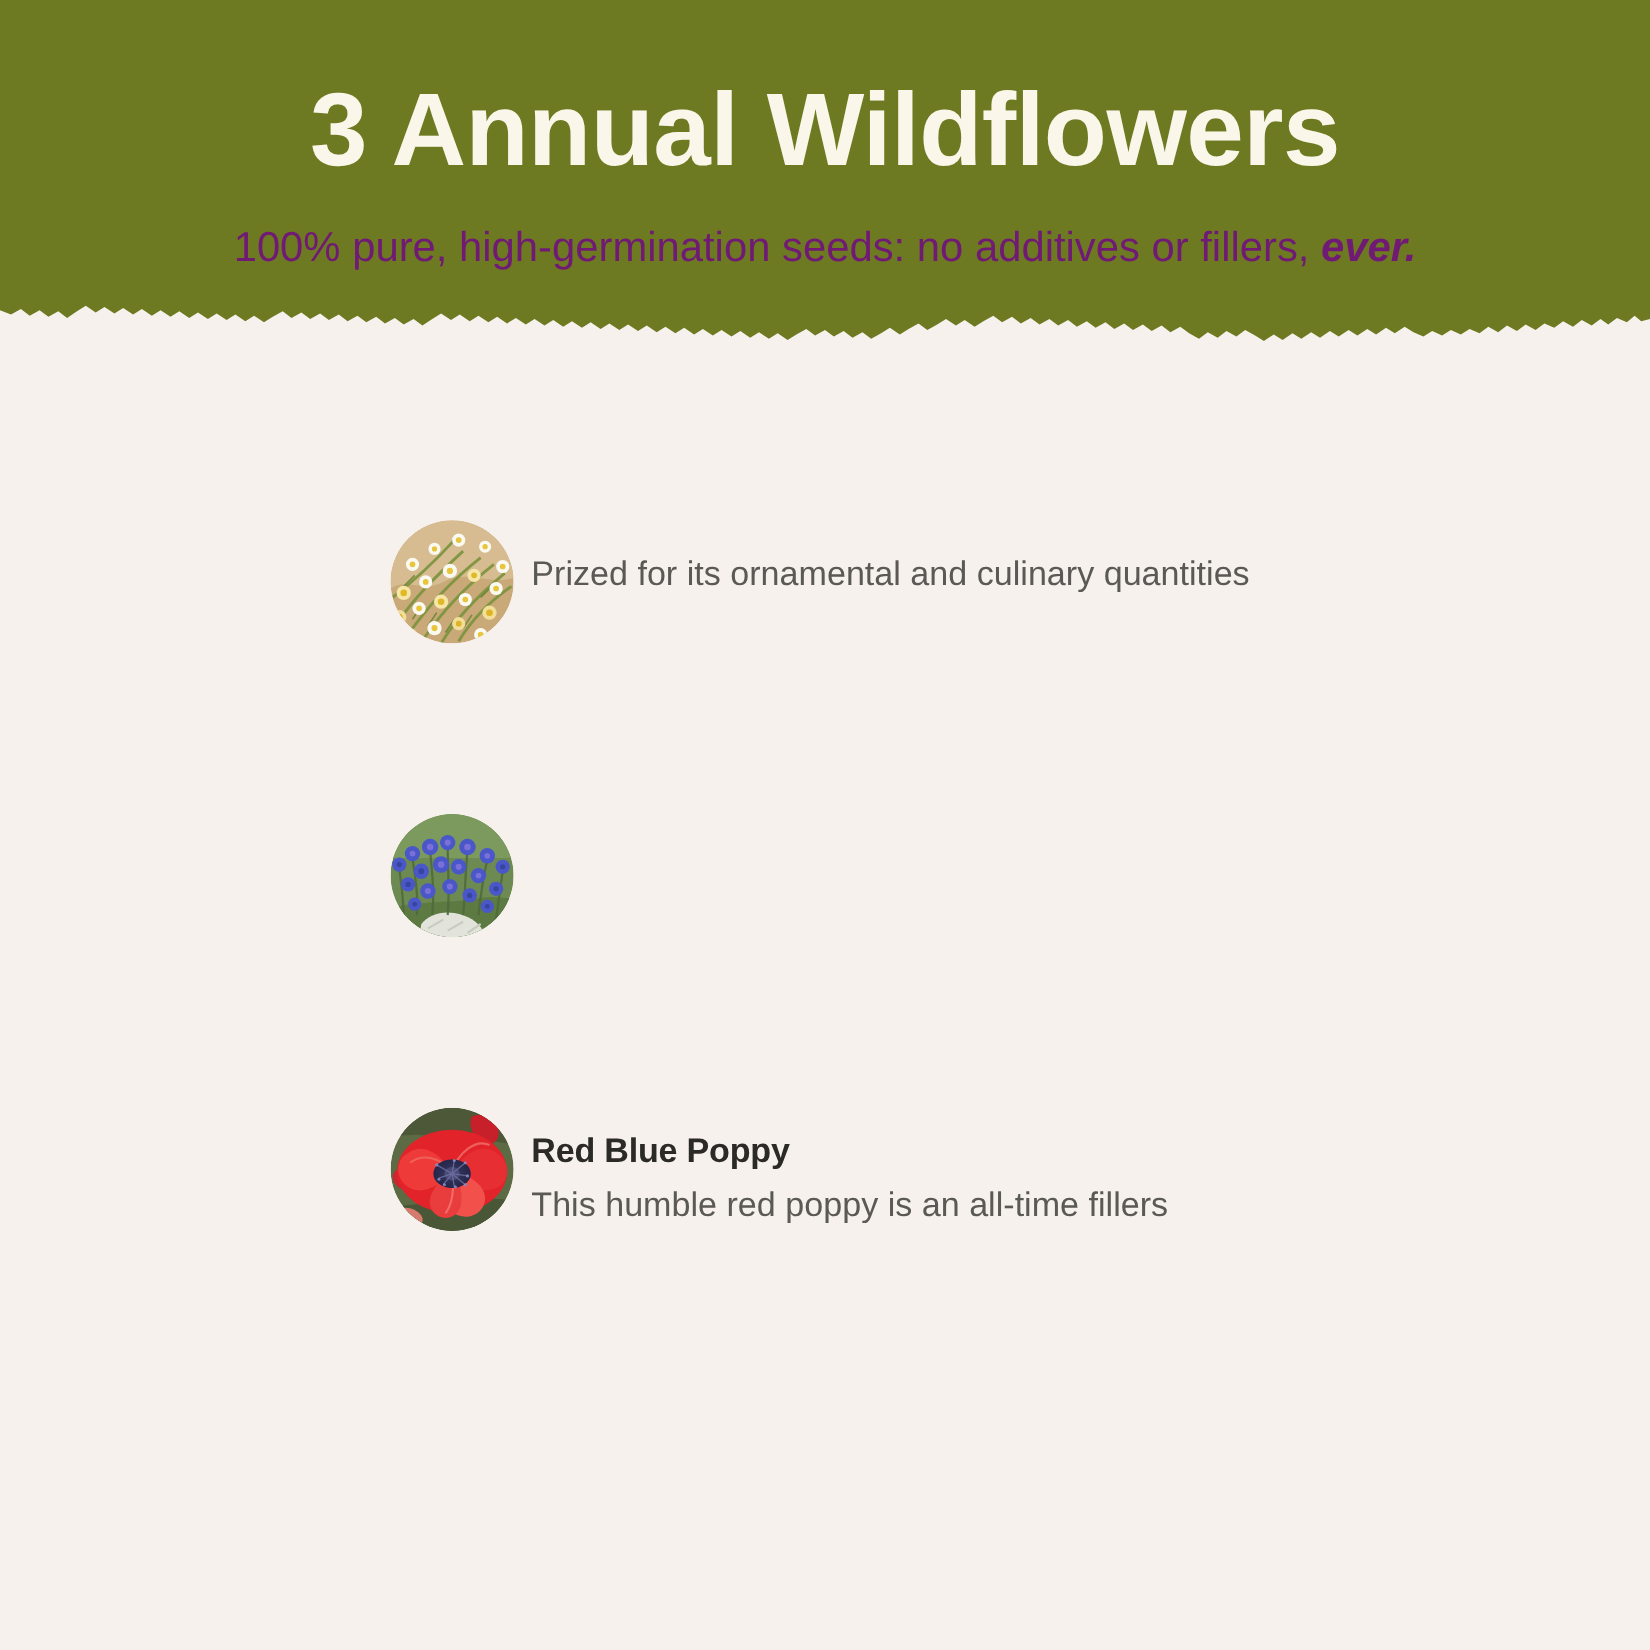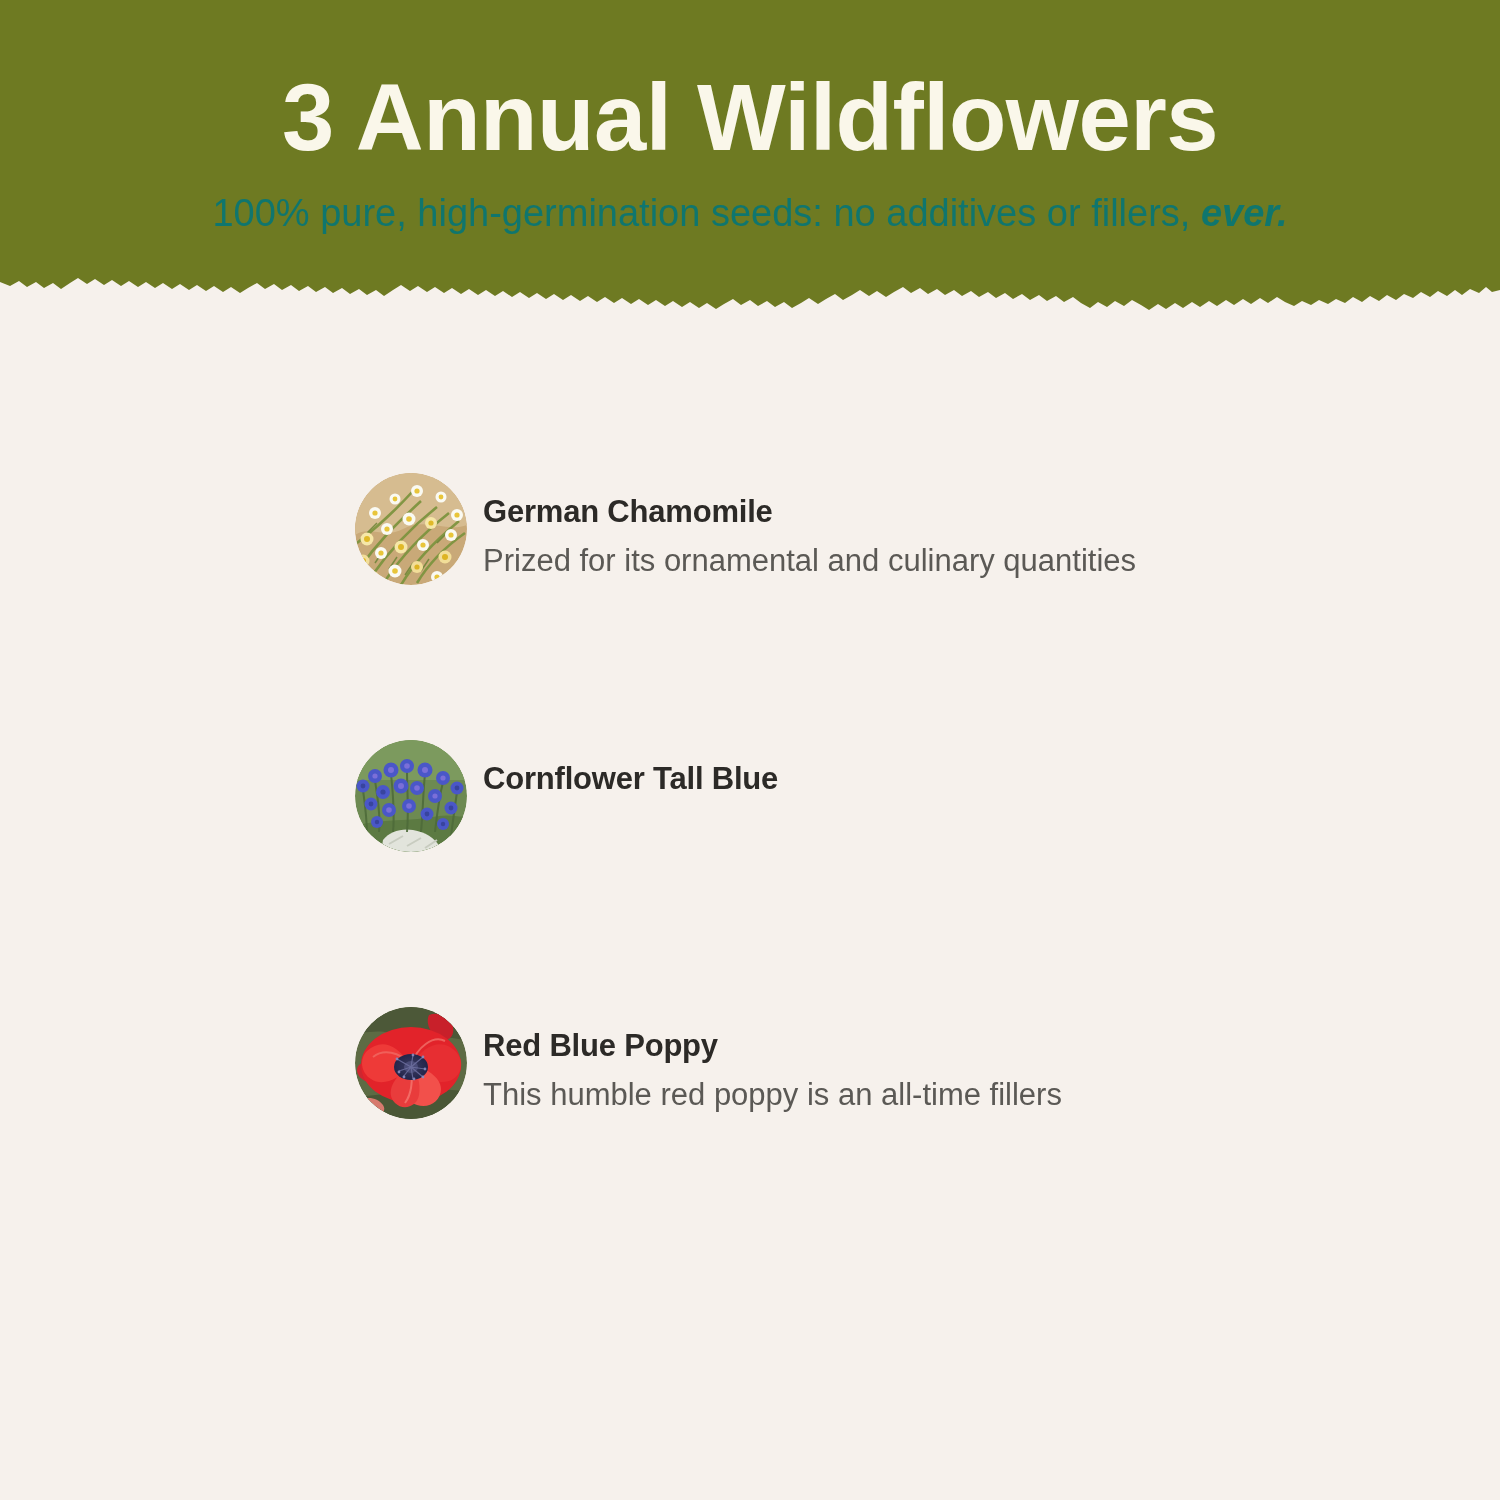--- a/index.html
+++ b/index.html
@@ -51,24 +51,24 @@
     color: #FAF7EA;
     letter-spacing: -0.5px;
     line-height: 1.0;
     text-align: center;
     margin: 0;
     white-space: nowrap;
   }
   .banner-sub {
     font-size: 38px;
     font-weight: normal;
-    color: #0f766e;
+    color: #701a75;
     line-height: 1.2;
     text-align: center;
-    margin: 0;
+    margin: 12px;
     padding-top: 26px;
     white-space: nowrap;
   }
   .banner-sub .em {
     font-style: italic;
     font-weight: bold;
   }
 
   
   .list {
@@ -224,21 +224,20 @@
               <circle cx="62" cy="94" r="2.6" fill="#DDB424"></circle>
             <circle cx="82" cy="104" r="6" fill="#FAFAF2"></circle>
               <circle cx="82" cy="104" r="2.6" fill="#E8C53A"></circle>
             <circle cx="104" cy="94" r="5.5" fill="#F6E7A8"></circle>
               <circle cx="104" cy="94" r="2.4" fill="#E0B928"></circle>
           </g>
         </g>
       </svg>
     </div>
     <div class="item-text">
-      <div class="item-title">German Chamomile</div>
       <div class="item-desc">Prized for its ornamental and culinary quantities</div>
     </div>
   </div>
 
   <div class="list-item">
     <div class="thumb">
       <svg viewBox="0 0 112 112">
         <defs>
           <clipPath id="c2">
               <circle cx="56" cy="56" r="56"></circle>
@@ -298,21 +297,20 @@
               <circle cx="96" cy="68" r="2.4"></circle>
             <circle cx="22" cy="82" r="2.2"></circle>
               <circle cx="88" cy="84" r="2.2"></circle>
             <circle cx="28" cy="52" r="2.6"></circle>
               <circle cx="72" cy="74" r="2.4"></circle>
           </g>
         </g>
       </svg>
     </div>
     <div class="item-text">
-      <div class="item-title">Cornflower Tall Blue</div>
     </div>
   </div>
 
   <div class="list-item">
     <div class="thumb">
       <svg viewBox="0 0 112 112">
         <defs>
           <clipPath id="c3">
               <circle cx="56" cy="56" r="56"></circle>
             </clipPath>

